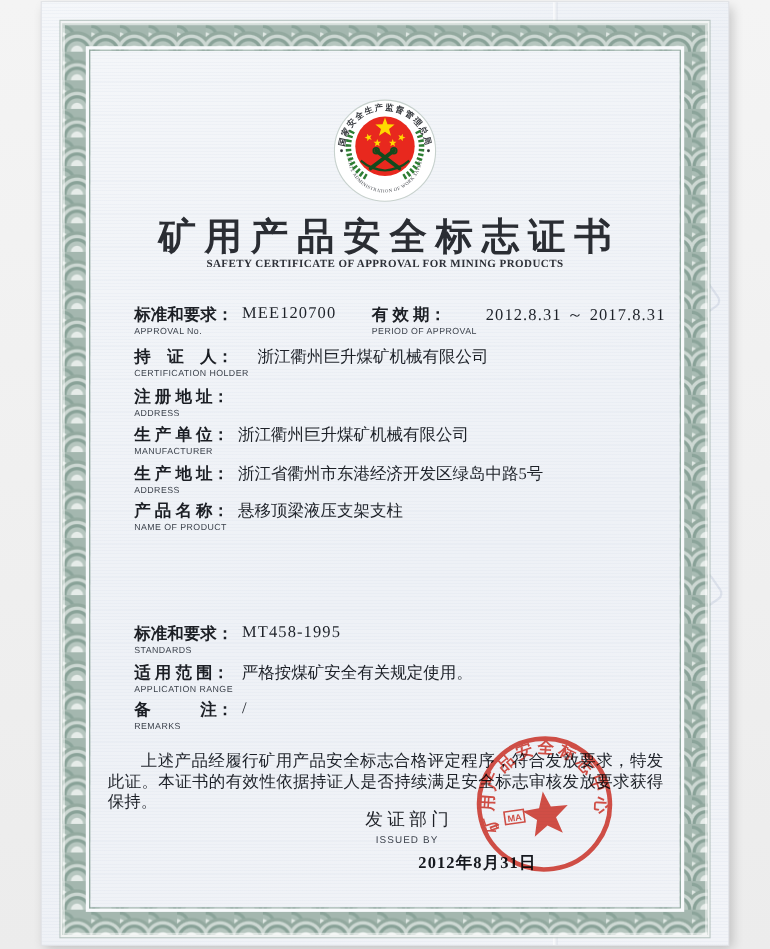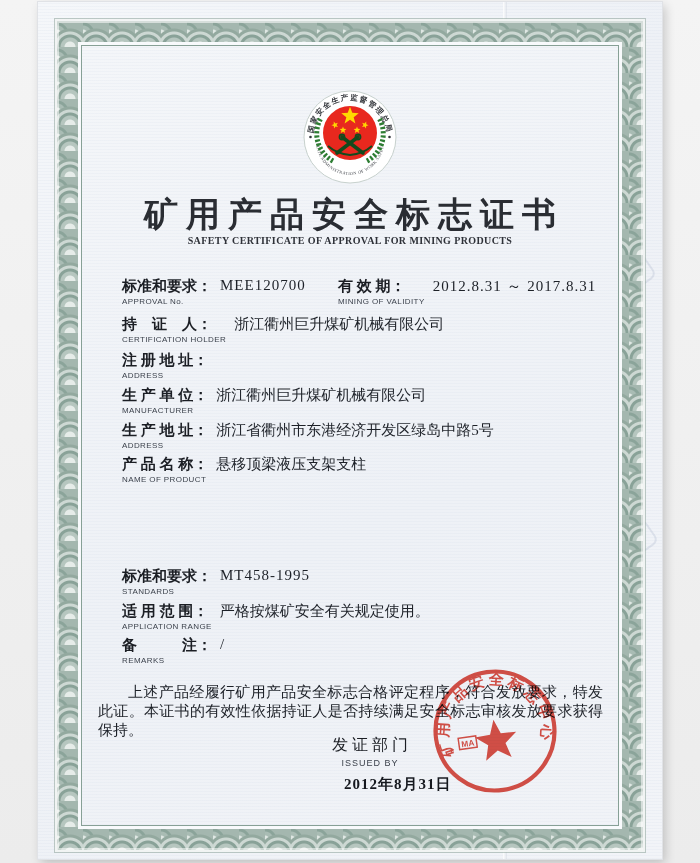--- a/index.html
+++ b/index.html
@@ -73,21 +73,21 @@
   .val.num{letter-spacing:1px;}
   .cell-right{position:absolute;left:216px;top:0;white-space:nowrap;}
   .statement{
     position:absolute;left:16px;top:637px;width:505px;
     font-size:15px;line-height:19px;color:#1d2128;text-indent:2em;text-align:justify;
   }
   .issuedby{position:absolute;left:208px;top:689px;width:160px;text-align:center;}
   .issuedby .zh{font-size:16px;font-weight:normal;letter-spacing:4px;text-indent:4px;color:#1b1e24;}
   .issuedby .sub{font-size:9px;letter-spacing:1px;margin-top:2px;}
   .date{
-    position:absolute;left:262px;top:729px;width:180px;text-align:left;
+    position:absolute;left:262px;top:729px;width:180px;text-align:center;
     font-size:15px;font-weight:bold;color:#15181e;letter-spacing:1px;
   }
   .seal{position:absolute;left:340px;top:612px;width:146px;height:146px;opacity:.88;
     transform:rotate(-8deg);mix-blend-mode:multiply;}
 </style>
 </head>
 <body>
 
 <div class="paper">
   <div class="crease"></div>
@@ -145,21 +145,21 @@
       <div class="subtitle">SAFETY CERTIFICATE OF APPROVAL FOR MINING PRODUCTS</div>
 
       <div class="row" style="top:231px">
         <span class="lab">
           <span class="zh">标准和要求：</span>
           <div class="sub">APPROVAL No.</div>
         </span><span class="val num">MEE120700</span>
         <span class="cell-right">
           <span class="lab">
             <span class="zh">有 效 期：</span>
-            <div class="sub">MINING OF VALIDITY</div>
+            <div class="sub">PERIOD OF APPROVAL</div>
           </span><span class="val num">2012.8.31 ～ 2017.8.31</span>
         </span>
       </div>
 
       <div class="row" style="top:269px">
         <span class="lab">
           <span class="zh">持　证　人：</span>
           <div class="sub">CERTIFICATION HOLDER</div>
         </span><span class="val">浙江衢州巨升煤矿机械有限公司</span>
       </div>

